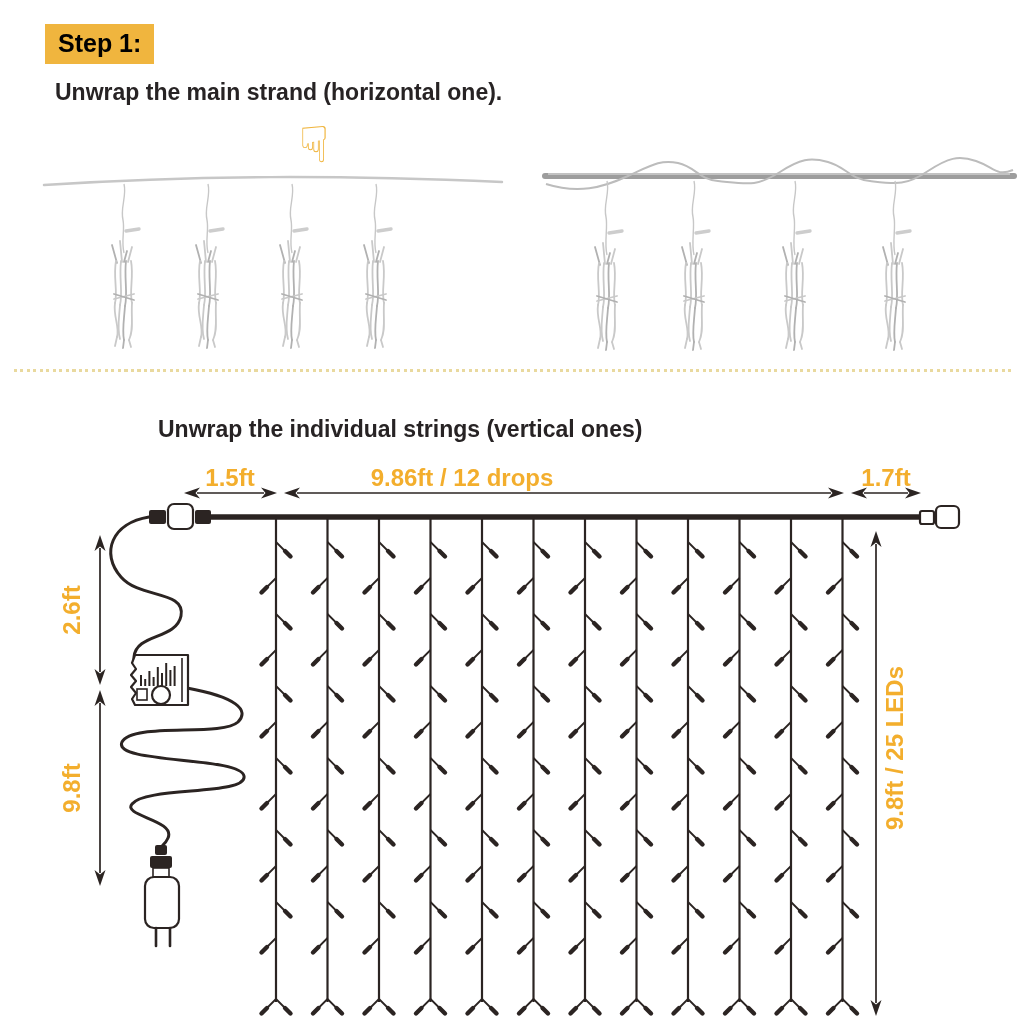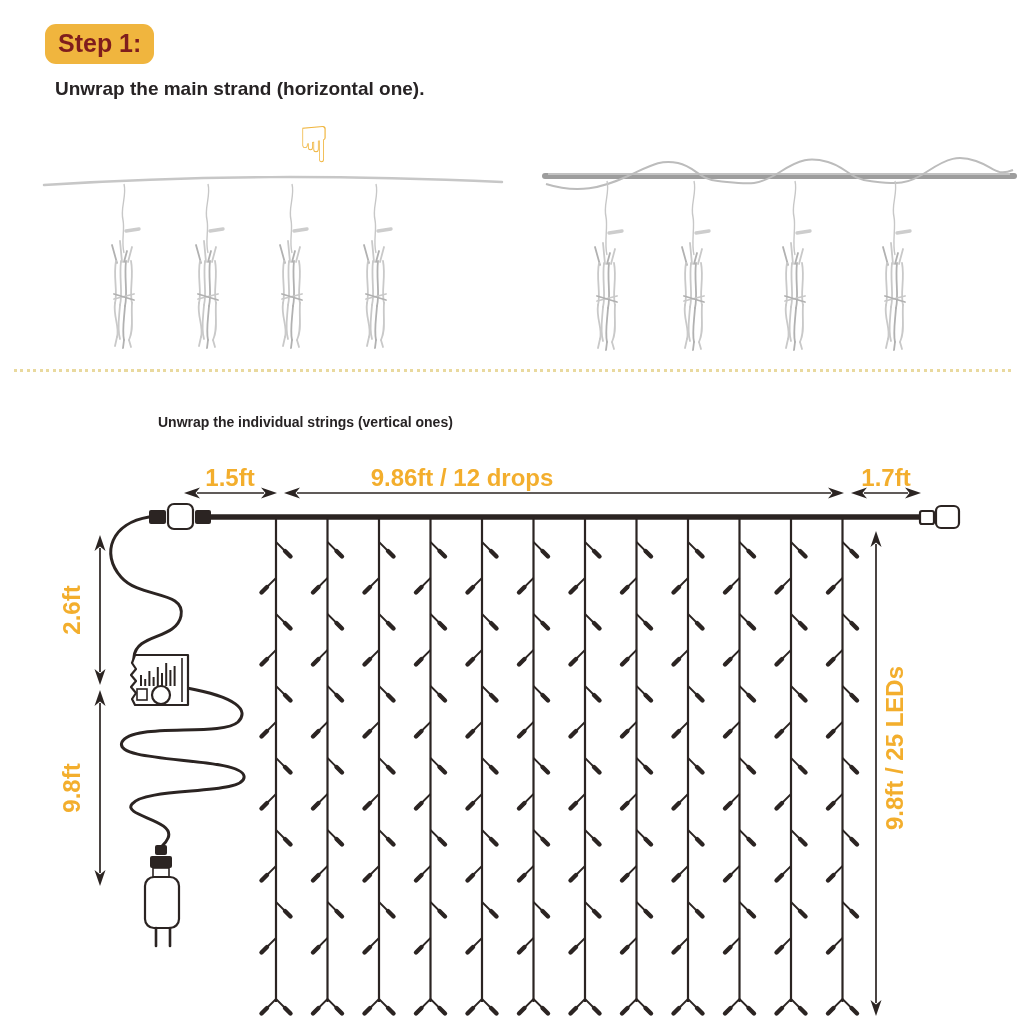--- a/index.html
+++ b/index.html
@@ -2,25 +2,25 @@
 <html><head>
 <meta charset="utf-8">
 <style>
   html,body{margin:0;padding:0;background:#ffffff;}
   .canvas{
     position:relative;width:1024px;height:1024px;background:#fff;overflow:hidden;
     font-family:"Liberation Sans","DejaVu Sans",sans-serif;
     --accent:#F0B53E; --gold:#F3AE2D; --ink:#272324; --divider:#E9D99E;
   }
   .badge{
-    position:absolute;background:var(--accent);color:#7f1d1d;font-weight:bold;
-    font-size:25px;line-height:1;padding:7px 13px 8px;white-space:nowrap;border-radius:11px;
+    position:absolute;background:var(--accent);color:#000000;font-weight:bold;
+    font-size:25px;line-height:1;padding:7px 13px 8px;white-space:nowrap;
   }
   .desc{
-    position:absolute;color:var(--ink);font-weight:bold;font-size:19px;
+    position:absolute;color:var(--ink);font-weight:bold;font-size:23px;
     margin:0;line-height:1.62;white-space:nowrap;
   }
   .pre{white-space:pre-line;}
   .hand{
     position:absolute;left:299px;top:120px;font-size:50px;line-height:1;
     color:var(--accent);font-family:"DejaVu Sans",sans-serif;
   }
   .divider{
     position:absolute;left:14px;top:369px;width:998px;height:2.5px;
     background:repeating-linear-gradient(90deg,var(--divider) 0 3px,rgba(0,0,0,0) 3px 6.5px);
@@ -218,21 +218,21 @@
           <path d="M8,50 C7,66 10,76 5,87" fill="none" stroke="#c9c9c9" stroke-width="1.8" stroke-linecap="round"></path>
           <path d="M-7,84 L-9,93" fill="none" stroke="#c9c9c9" stroke-width="1.8" stroke-linecap="round"></path>
           <path d="M0,87 L-1,95" fill="none" stroke="#b1b1b1" stroke-width="1.8" stroke-linecap="round"></path>
           <path d="M5,87 L7,94" fill="none" stroke="#c9c9c9" stroke-width="1.8" stroke-linecap="round"></path>
         </g>
       </g>
   </svg>
 
   <div class="divider"></div>
 
-  <p class="desc" style="left:158px;top:411px;font-size:14px">Unwrap the individual strings (vertical ones)</p>
+  <p class="desc" style="left:158px;top:411px;font-size:23px">Unwrap the individual strings (vertical ones)</p>
 
   <svg id="svg3" viewBox="0 440 1024 584" style="left:0;top:440px;width:1024px;height:584px">
     <path class="cord" d="M149,517 C112,523 100,553 121,577 C140,599 186,590 181,616 C176,640 136,633 134,657 C133,668 152,673 187,676"></path>
     <path class="cord" d="M187,688 C236,697 250,710 238,722 C222,737 132,722 122,742 C112,764 240,756 244,776 C248,796 146,786 132,804 C122,816 176,820 168,838 C164,847 161,844 161,849"></path>
     <g>
       <path class="boxline" fill="#fff" d="M135,655 H188 V705 H135 L132,699 L136,693 L131,687 L136,681 L131,675 L136,669 L132,663 Z"></path>
       <line class="thin" x1="182" y1="658" x2="182" y2="702"></line>
       <g id="bars">
           <line x1="141" y1="686" x2="141" y2="675" stroke="#2B2422" stroke-width="2"></line>
           <line x1="145.2" y1="686" x2="145.2" y2="679" stroke="#2B2422" stroke-width="2"></line>

